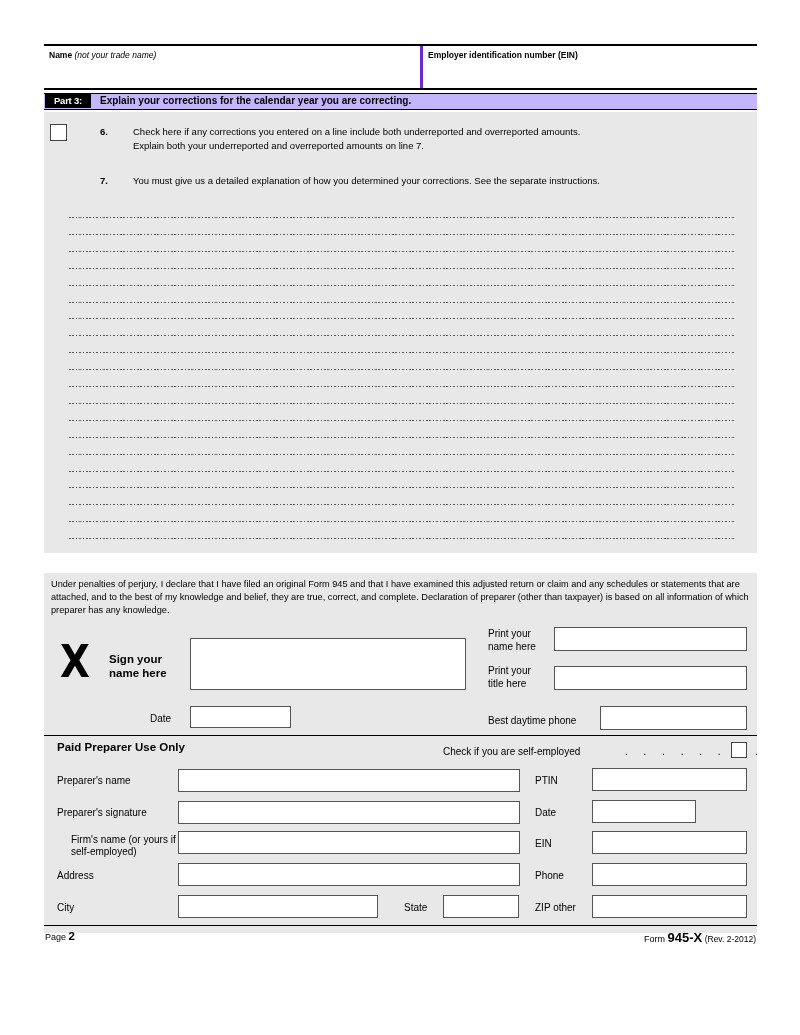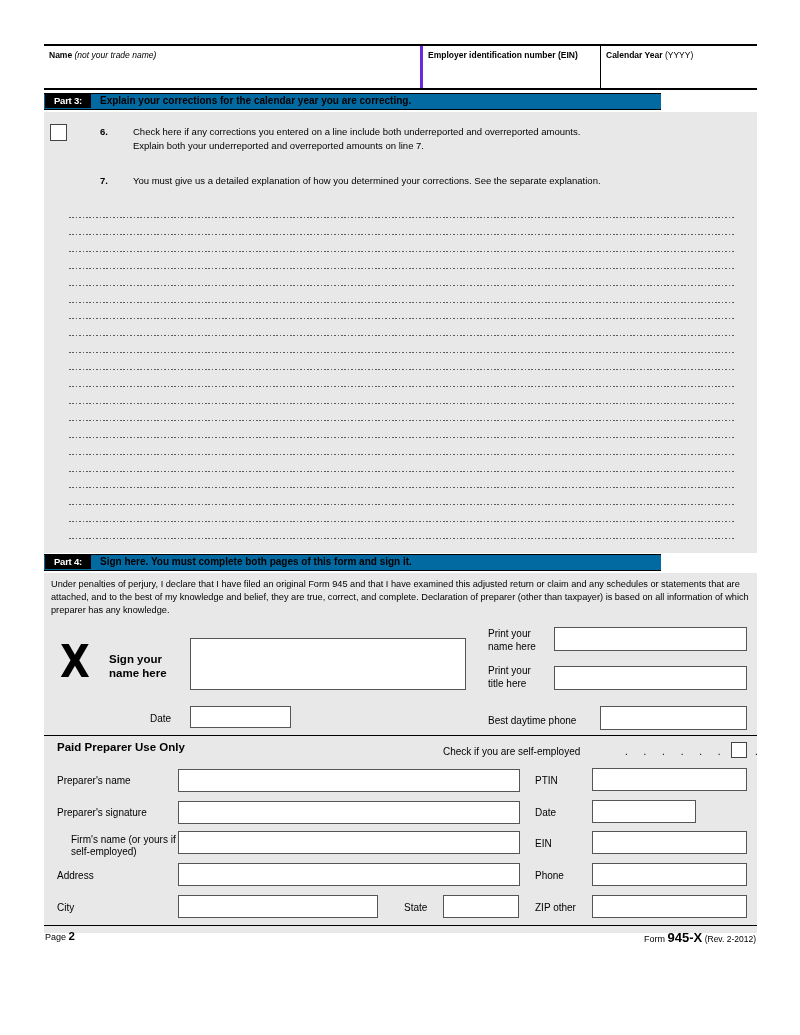--- a/index.html
+++ b/index.html
@@ -57,23 +57,23 @@
   }
   .idlabel .rg {
     font-weight: normal;
     font-style: normal;
   }
 
   
   .partbar {
     position: absolute;
     left: 44px;
-    width: 617px;
+    width: 713px;
     height: 17px;
-    background: #0369a1;
+    background: #c4b5fd;
     border-top: 1.5px solid #000;
     border-bottom: 1.5px solid #000;
     box-sizing: border-box;
     padding-left: 24px;
   }
   .parttag {
     position: absolute;
     left: 1px;
     top: 0px;
     width: 46px;
@@ -241,39 +241,36 @@
 
 <div class="page">
 
   <div class="idtable">
     <div class="idcell c1">
       <div class="idlabel"><span>Name</span> <span class="it">(not your trade name)</span></div>
     </div>
     <div class="idcell c2">
       <div class="idlabel">Employer identification number (EIN)</div>
     </div>
-    <div class="idcell c3">
-      <div class="idlabel"><span>Calendar Year</span> <span class="rg">(YYYY)</span></div>
-    </div>
   </div>
 
   <div class="partbar" style="top:93px;">
     <div class="parttag">Part 3:</div>
     <div class="parttitle">Explain your corrections for the calendar year you are correcting.</div>
   </div>
 
   <div class="p3body"></div>
 
   <div class="cbox" id="line6-checkbox"></div>
 
   <div class="linenum" style="left:100px; top:126px;">6.</div>
   <div class="lntext" style="left:133px; top:125px; width:610px;"><b>Check here if any corrections you entered on a line include both underreported and overreported amounts.</b><br><span>Explain both your underreported and overreported amounts on line 7.</span></div>
 
   <div class="linenum" style="left:100px; top:175px;">7.</div>
-  <div class="lntext" style="left:133px; top:174px; width:610px;"><b>You must give us a detailed explanation of how you determined your corrections.</b><span> See the separate explanation.</span></div>
+  <div class="lntext" style="left:133px; top:174px; width:610px;"><b>You must give us a detailed explanation of how you determined your corrections.</b><span> See the separate instructions.</span></div>
 
   <div id="writing-lines">
       <div class="dotline" style="top: 217px;"></div>
       <div class="dotline" style="top: 233.9px;"></div>
       <div class="dotline" style="top: 250.8px;"></div>
       <div class="dotline" style="top: 267.7px;"></div>
       <div class="dotline" style="top: 284.6px;"></div>
       <div class="dotline" style="top: 301.5px;"></div>
       <div class="dotline" style="top: 318.4px;"></div>
       <div class="dotline" style="top: 335.3px;"></div>
@@ -284,24 +281,20 @@
       <div class="dotline" style="top: 419.8px;"></div>
       <div class="dotline" style="top: 436.7px;"></div>
       <div class="dotline" style="top: 453.6px;"></div>
       <div class="dotline" style="top: 470.5px;"></div>
       <div class="dotline" style="top: 487.4px;"></div>
       <div class="dotline" style="top: 504.3px;"></div>
       <div class="dotline" style="top: 521.2px;"></div>
       <div class="dotline" style="top: 538.1px;"></div>
     </div>
 
-  <div class="partbar" style="top:554px;">
-    <div class="parttag">Part 4:</div>
-    <div class="parttitle">Sign here. You must complete both pages of this form and sign it.</div>
-  </div>
 
   <div class="p4body"></div>
 
   <div class="perjury">Under penalties of perjury, I declare that I have filed an original Form 945 and that I have examined this adjusted return or claim and any schedules or statements that are attached, and to the best of my knowledge and belief, they are true, correct, and complete. Declaration of preparer (other than taxpayer) is based on all information of which preparer has any knowledge.</div>
 
   <div class="bigx">X</div>
 
   <div class="fieldlabel bold" style="left:109px; top:652px; width:85px; font-size:11.5px; line-height:14px;"><span>Sign your</span><br><span>name here</span></div>
 
   <div class="inputbox" style="left:190px; top:638px; width:276px; height:52px;"></div>

